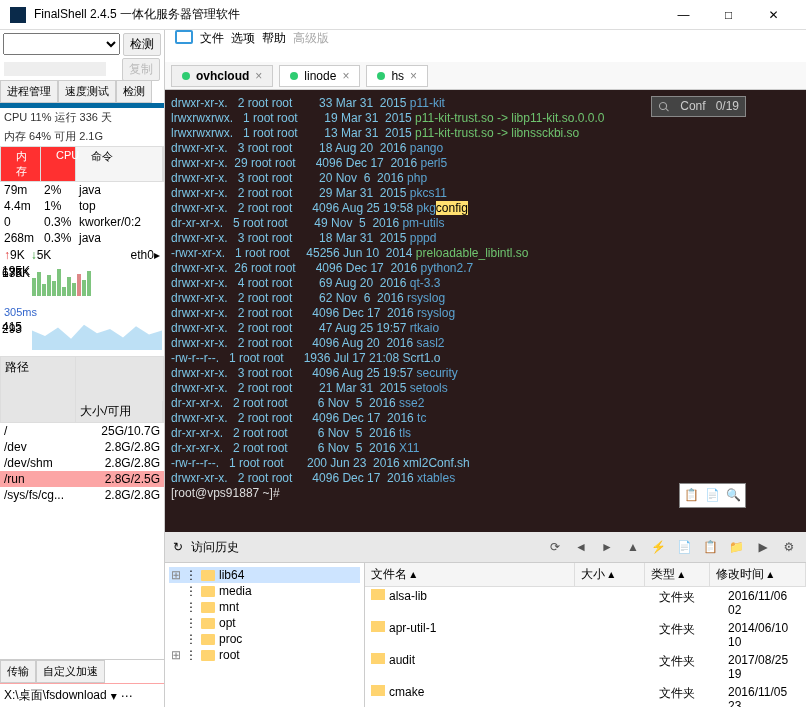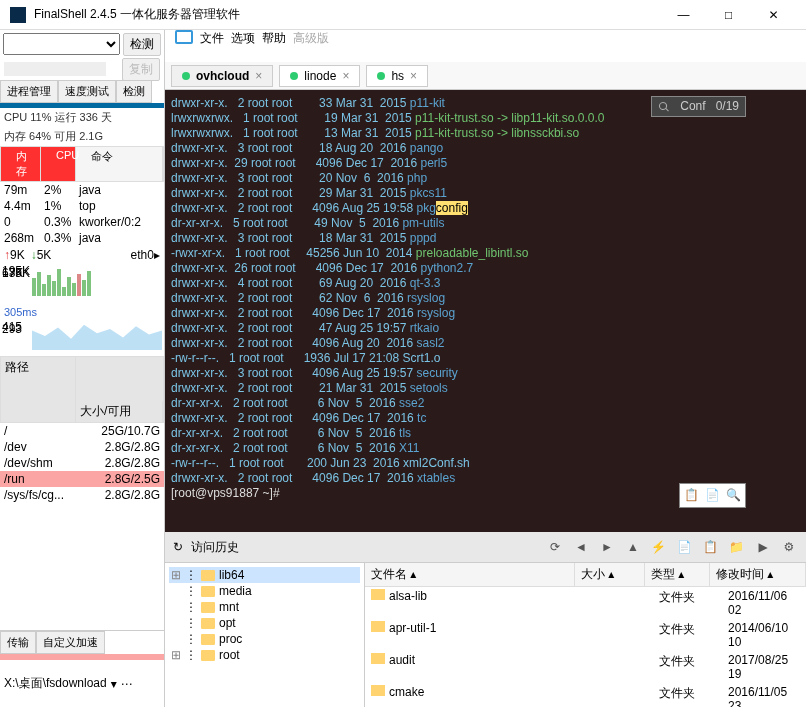--- a/index.html
+++ b/index.html
@@ -187,21 +187,21 @@
         <div class="diskrow">
           <span>/sys/fs/cg...</span>
           <span>2.8G/2.8G</span>
         </div>
       </div>
 <div style="flex:1"></div>
 <div class="tabs" id="btmtabs" style="border-top:1px solid #ccc;border-bottom:none">
         <span class="tab">传输</span>
         <span class="tab">自定义加速</span>
       </div>
-<div class="localpath" style="padding:15px 4px;border-top:6px solid #fca5a5">
+<div class="localpath" style="padding:3px 4px;border-top:1px solid #fca5a5">
 <span>X:\桌面\fsdownload</span>
 <span>▾</span>
 <span>⋯</span>
 </div>
 </div>
 
 <div class="right">
 <div class="menubar">
 <div class="folder-icon"></div>
 <span class="menu">文件</span>

